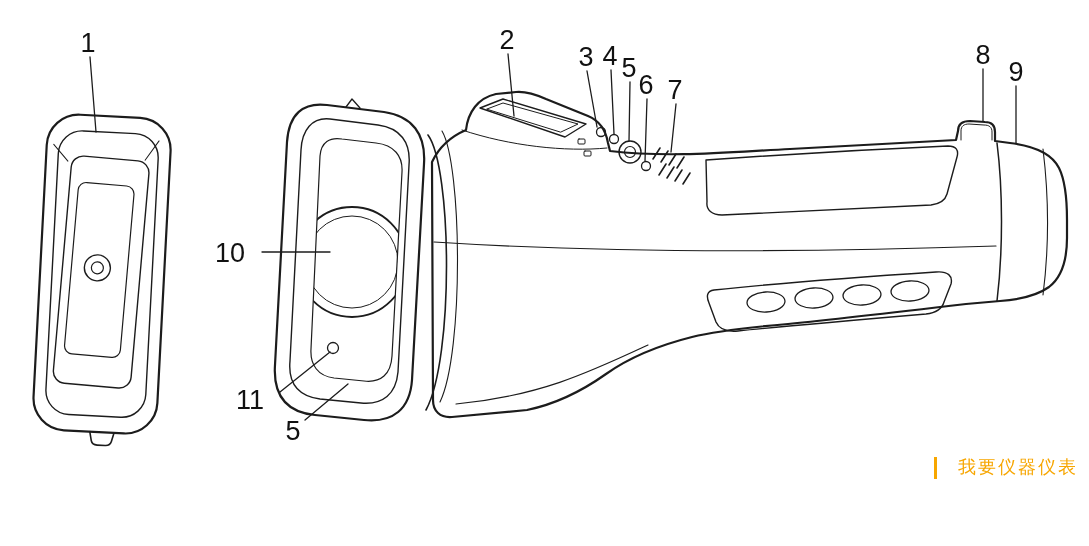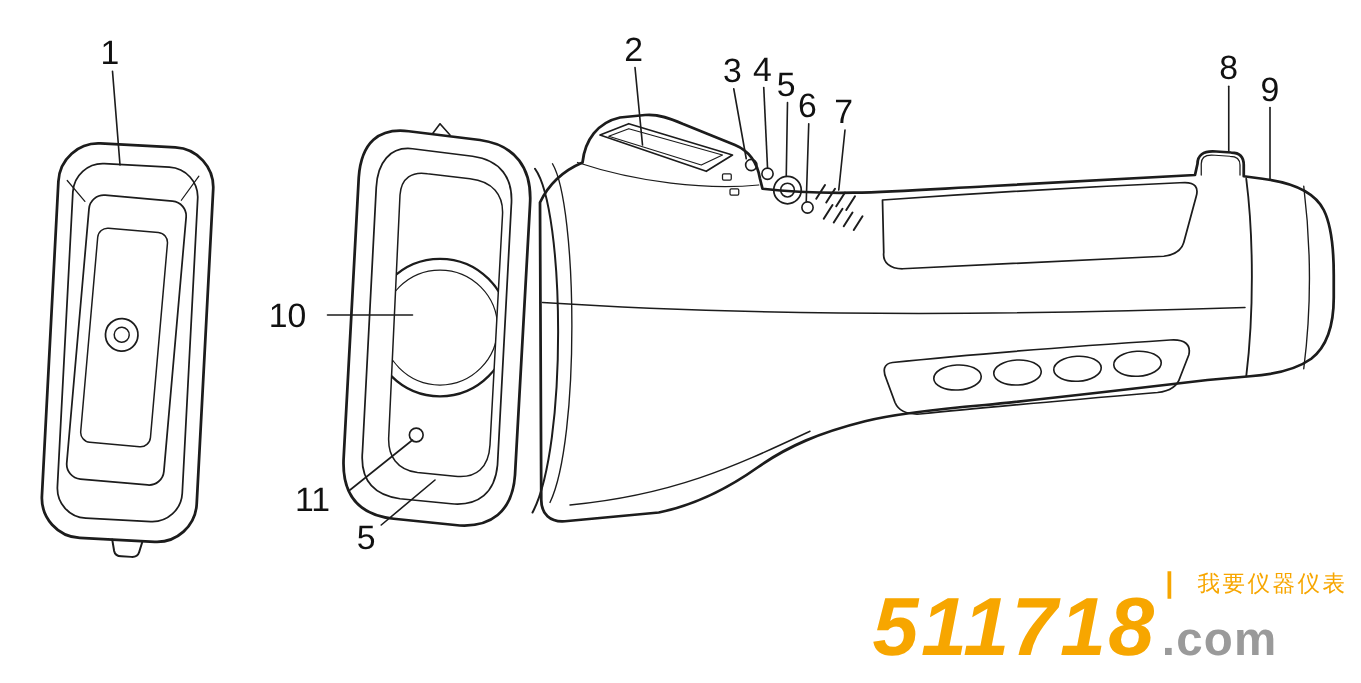--- a/index.html
+++ b/index.html
@@ -231,19 +231,15 @@
   <div class="callout" style="left:610px;top:56px">4</div>
   <div class="callout" style="left:629px;top:68px">5</div>
   <div class="callout" style="left:646px;top:85px">6</div>
   <div class="callout" style="left:675px;top:90px">7</div>
   <div class="callout" style="left:983px;top:55px">8</div>
   <div class="callout" style="left:1016px;top:72px">9</div>
   <div class="callout" style="left:230px;top:253px">10</div>
   <div class="callout" style="left:250px;top:400px">11</div>
   <div class="callout" style="left:293px;top:431px">5</div>
 
-  <div class="wm-main">
-    <span class="wm-brand">511718</span>
-    <span class="wm-suffix">.com</span>
-  </div>
   <div class="wm-tagline">我要仪器仪表</div>
 
 </div>
 
 </body></html>

